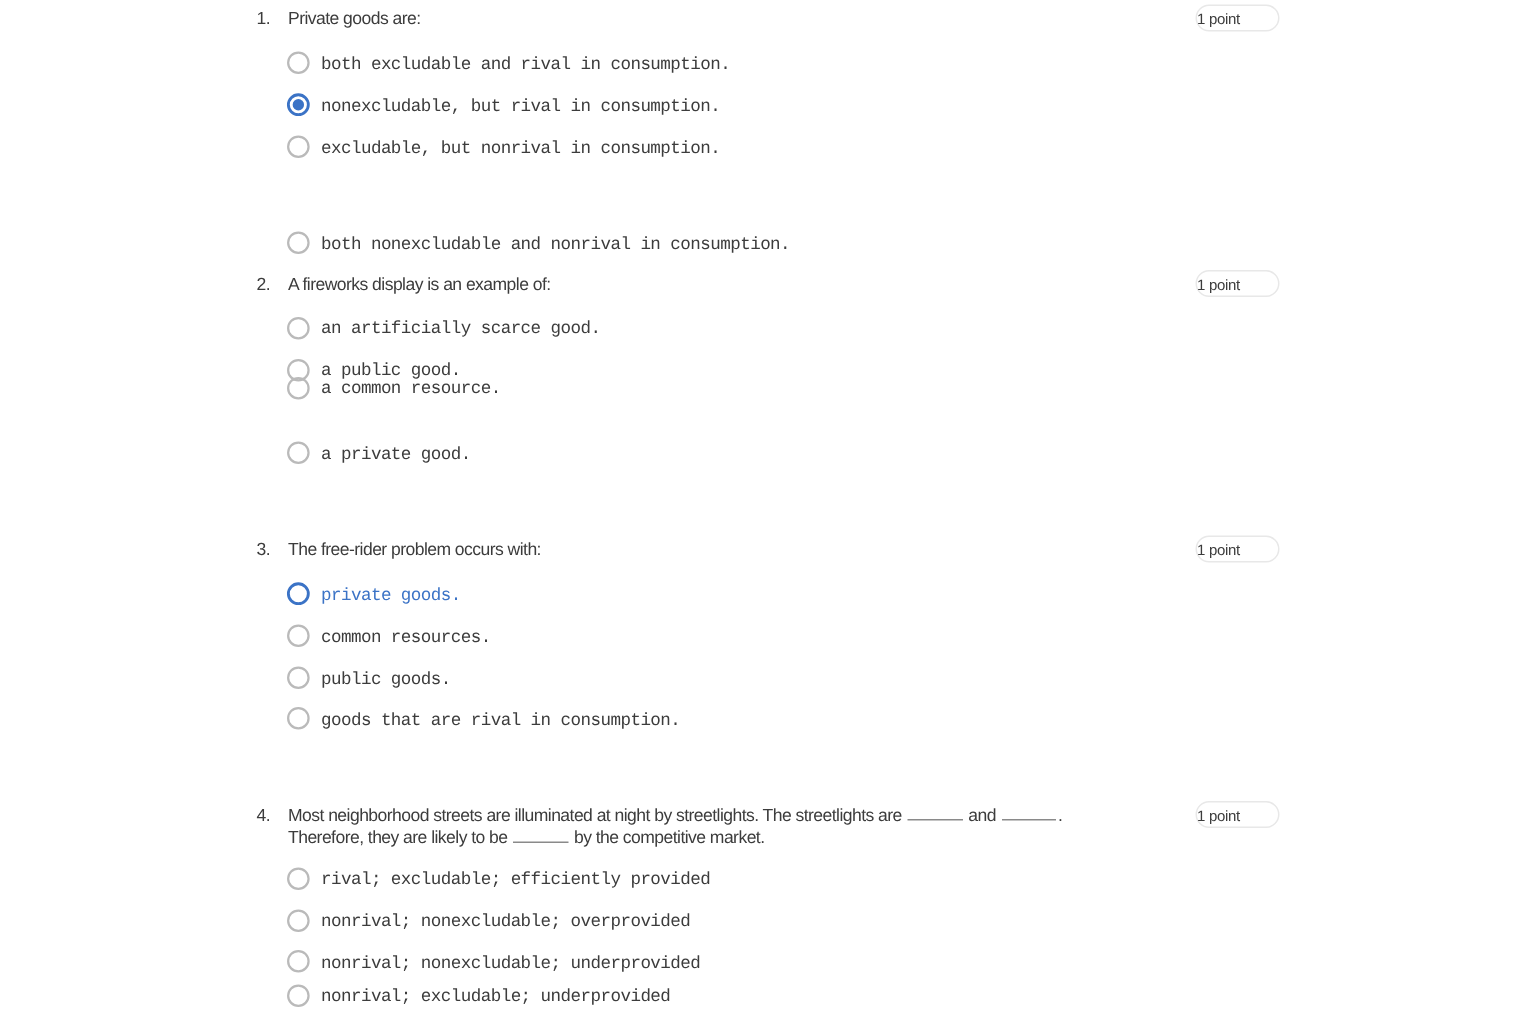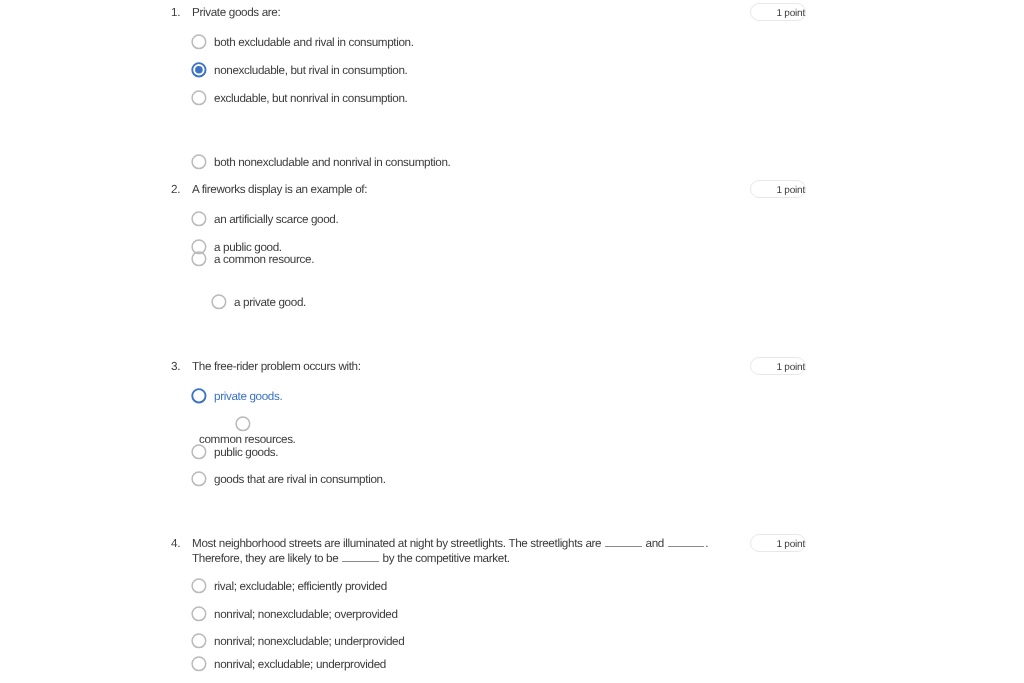--- a/index.html
+++ b/index.html
@@ -10,25 +10,25 @@
        font-variant-ligatures:none;font-feature-settings:"liga" 0,"clig" 0;}
   .quiz{position:relative;width:1024px;height:683px;}
   .question{position:absolute;left:0;width:1024px;}
   .q-num{position:absolute;left:171px;top:0;font-size:11.7px;letter-spacing:-0.36px;
          color:#3c3c3c;line-height:15px;}
   .q-text{position:absolute;left:192px;top:0;font-size:11.7px;letter-spacing:-0.36px;
           color:#3c3c3c;line-height:15px;width:518px;}
   .blank{display:inline-block;width:36.5px;border-bottom:1.2px solid #8a8a8a;
          vertical-align:-0.5px;margin:0 1px;}
   .nb{white-space:nowrap;}
-  .points{position:absolute;left:750px;width:56px;height:17.5px;border:1.2px solid #e8e8e8;
-          border-radius:10px;box-sizing:border-box;text-align:right;}
+  .points{position:absolute;left:797px;width:56px;height:17.5px;border:1.2px solid #e8e8e8;
+          border-radius:10px;box-sizing:border-box;text-align:left;}
   .points-label{position:absolute;left:0;right:0;top:5px;font-size:10px;letter-spacing:-0.2px;
                 color:#3c3c3c;line-height:10px;}
-  .option{position:absolute;left:192px;display:flex;align-items:center;}
+  .option{position:absolute;left:192px;display:flex;align-items:center;font-family:Liberation Mono, monospace;}
   .radio{width:17px;height:17px;flex:none;display:block;margin-left:-1px;margin-right:-1px;}
   .opt-text{margin-left:7px;position:relative;top:0px;font-size:11.7px;letter-spacing:-0.36px;
             color:#3c3c3c;white-space:nowrap;}
   .opt-text.hl{color:#3b73c6;}
 </style>
 </head>
 <body>
 
 <div class="quiz">
     <div class="question" style="top: 5px;">
@@ -80,40 +80,40 @@
           <circle cx="7.9" cy="7.8" r="6.8" fill="none" stroke="#bababa" stroke-width="1.5"></circle>
         </svg>
         <div class="opt-text">a public good.</div>
       </div>
       <div class="option" style="top: 69px;">
         <svg class="radio" viewBox="0 0 17 17">
           <circle cx="7.9" cy="7.8" r="6.8" fill="none" stroke="#bababa" stroke-width="1.5"></circle>
         </svg>
         <div class="opt-text">a common resource.</div>
       </div>
-      <div class="option" style="top: 112.6px; margin-left: 20px;">
+      <div class="option" style="top: 112.6px;">
         <svg class="radio" viewBox="0 0 17 17">
           <circle cx="7.9" cy="7.8" r="6.8" fill="none" stroke="#bababa" stroke-width="1.5"></circle>
         </svg>
         <div class="opt-text">a private good.</div>
       </div>
     </div>
     <div class="question" style="top: 358.75px;">
       <div class="q-num">3.</div>
       <div class="q-text"><span>The free-rider problem occurs with:</span></div>
       <div class="points" style="top: -1.75px;">
         <span class="points-label">1 point</span>
       </div>
       <div class="option" style="top: 29.25px;">
         <svg class="radio" viewBox="0 0 17 17">
           <circle cx="7.9" cy="7.8" r="6.65" fill="none" stroke="#3b73c6" stroke-width="1.9"></circle>
         </svg>
         <div class="opt-text hl">private goods.</div>
       </div>
-      <div class="option" style="top: 57.25px; flex-direction: column;">
+      <div class="option" style="top: 57.25px;">
         <svg class="radio" viewBox="0 0 17 17">
           <circle cx="7.9" cy="7.8" r="6.8" fill="none" stroke="#bababa" stroke-width="1.5"></circle>
         </svg>
         <div class="opt-text">common resources.</div>
       </div>
       <div class="option" style="top: 85.25px;">
         <svg class="radio" viewBox="0 0 17 17">
           <circle cx="7.9" cy="7.8" r="6.8" fill="none" stroke="#bababa" stroke-width="1.5"></circle>
         </svg>
         <div class="opt-text">public goods.</div>

